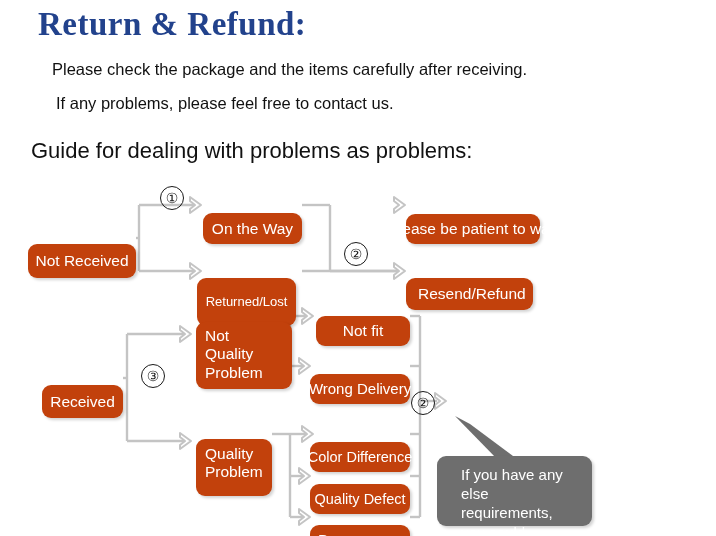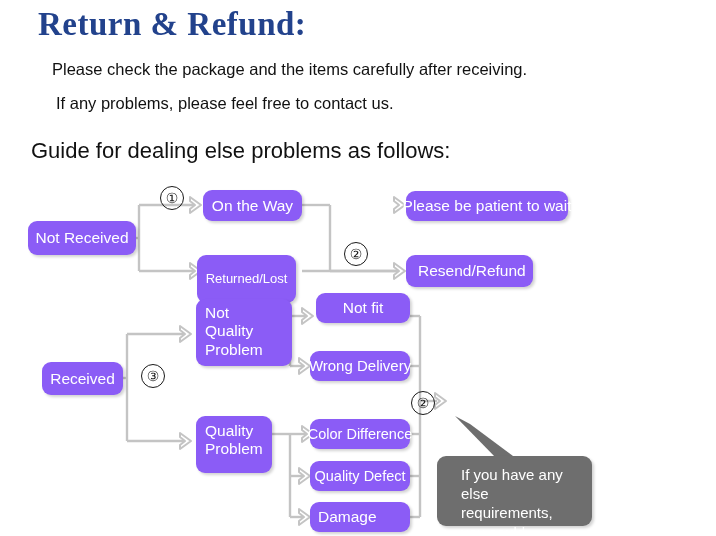--- a/index.html
+++ b/index.html
@@ -31,33 +31,34 @@
     font-size:16.5px;color:#111111;white-space:nowrap;
   }
   .guide{
     position:absolute;left:31px;top:138px;
     font-size:22px;color:#111111;white-space:nowrap;
   }
 
   
   .node{
     position:absolute;
-    background:#8b5cf6;
+    background:#c2410c;
     color:#ffffff;
     border-radius:9px;
     box-sizing:border-box;
     display:flex;
     align-items:center;
     justify-content:center;
     font-size:15.5px;
     line-height:1.12;
     text-align:center;
     padding:0 8px;
     box-shadow:2px 2px 3px rgba(0,0,0,.18);
     white-space:nowrap;
+    margin-top:23px;
   }
   .node.left{justify-content:flex-start;text-align:left;}
   .node.multi{white-space:normal;}
 
   
   svg.wires{position:absolute;left:0;top:0;width:716px;height:536px;pointer-events:none;}
 
   
   .marker{
     position:absolute;
@@ -85,21 +86,21 @@
   }
 </style>
 </head>
 <body>
 
 <div id="stage">
 
   <div class="title">Return &amp; Refund:</div>
   <div class="lead1">Please check the package and the items carefully after receiving.</div>
   <div class="lead2">If any problems, please feel free to contact us.</div>
-  <div class="guide">Guide for dealing else problems as follows:</div>
+  <div class="guide">Guide for dealing with problems as problems:</div>
 
   <svg class="wires" viewBox="0 0 716 536" xmlns="http://www.w3.org/2000/svg">
     <g fill="none" stroke="#c4c4c4" stroke-width="2.4">
 
       <path d="M136 238 H139"></path>
       <path d="M139 205 V271"></path>
       <path d="M139 205 H196"></path>
       <path d="M139 271 H196"></path>
 
       <path d="M302 205 H330"></path>
@@ -150,21 +151,21 @@
 
     <path d="M455 416 L497 459 L517 459 L470 424 Z" fill="#6e6e6e" stroke="none"></path>
   </svg>
 
   <div class="node" style="left:28px;top:221px;width:108px;height:34px;">Not Received</div>
 
   <div class="node" style="left:203px;top:190px;width:99px;height:31px;">On the Way</div>
 
   <div class="node" style="left:197px;top:255px;width:99px;height:48px;font-size:13px;">Returned/Lost</div>
 
-  <div class="node" style="left:406px;top:191px;width:162px;height:30px;">Please be patient to wait</div>
+  <div class="node" style="left:406px;top:191px;width:134px;height:30px;">Please be patient to wait</div>
 
   <div class="node left" style="left:406px;top:255px;width:127px;height:32px;padding-left:12px;">Resend/Refund</div>
 
   <div class="node" style="left:42px;top:362px;width:81px;height:33px;">Received</div>
 
   <div class="node left multi" style="left:196px;top:299px;width:96px;height:67px;padding:5px 0 0 9px;align-items:flex-start;justify-content:flex-start;line-height:1.18;">
     <span style="white-space:pre-line;">Not
 Quality
 Problem</span>
   </div>

